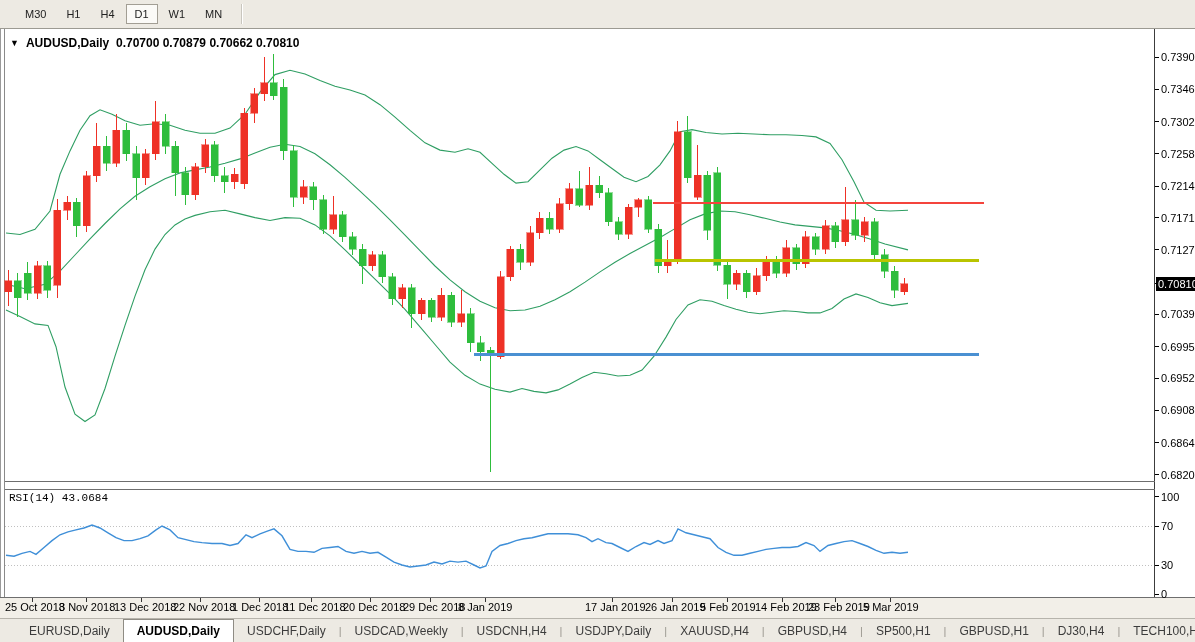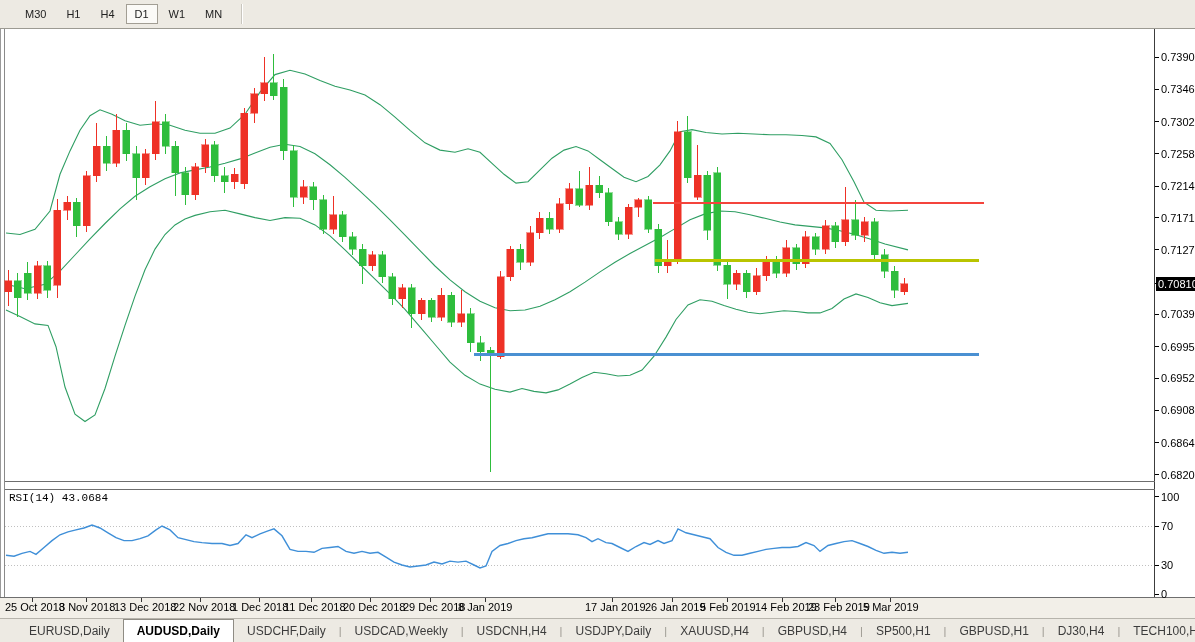--- a/index.html
+++ b/index.html
@@ -283,20 +283,23 @@
       <line x1="430" y1="598" x2="430" y2="602" stroke="#333" stroke-width="1" shape-rendering="crispEdges"></line>
       <line x1="485" y1="598" x2="485" y2="602" stroke="#333" stroke-width="1" shape-rendering="crispEdges"></line>
       <line x1="612" y1="598" x2="612" y2="602" stroke="#333" stroke-width="1" shape-rendering="crispEdges"></line>
       <line x1="672" y1="598" x2="672" y2="602" stroke="#333" stroke-width="1" shape-rendering="crispEdges"></line>
       <line x1="727" y1="598" x2="727" y2="602" stroke="#333" stroke-width="1" shape-rendering="crispEdges"></line>
       <line x1="782" y1="598" x2="782" y2="602" stroke="#333" stroke-width="1" shape-rendering="crispEdges"></line>
       <line x1="835" y1="598" x2="835" y2="602" stroke="#333" stroke-width="1" shape-rendering="crispEdges"></line>
       <line x1="890" y1="598" x2="890" y2="602" stroke="#333" stroke-width="1" shape-rendering="crispEdges"></line>
     </svg>
 
+  <div class="chart-title">
+    <span class="tri">▼</span><span>AUDUSD,Daily</span>&nbsp;&nbsp;<span>0.70700 0.70879 0.70662 0.70810</span>
+  </div>
 
   <div class="rsi-label">RSI(14) 43.0684</div>
 
   <div class="price-box" style="top: 276.6px;">0.70810</div>
 
   <div id="labels-host">
       <div class="ax-label" style="top: 57px;">0.73900</div>
       <div class="ax-label" style="top: 89.2667px;">0.73460</div>
       <div class="ax-label" style="top: 121.533px;">0.73020</div>
       <div class="ax-label" style="top: 153.8px;">0.72580</div>

